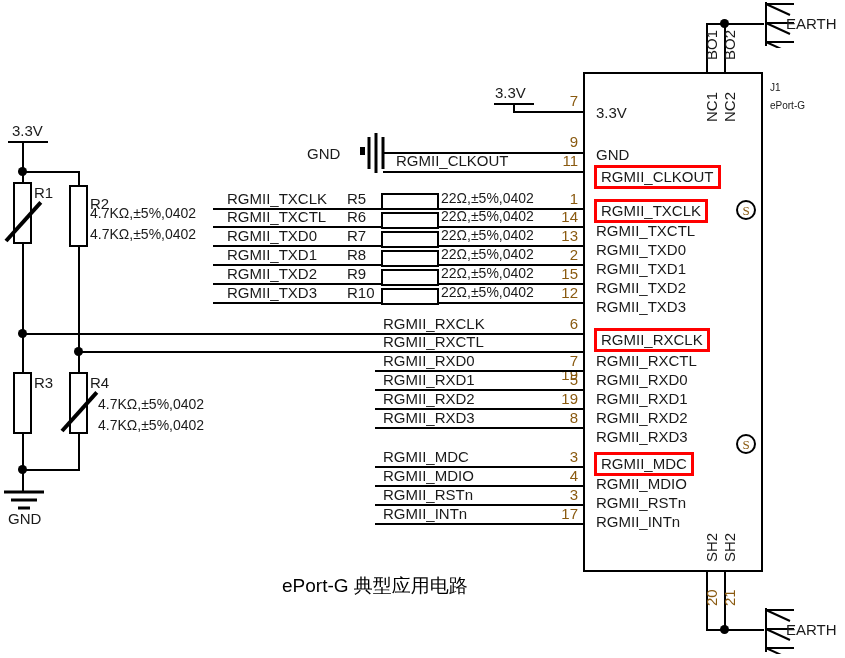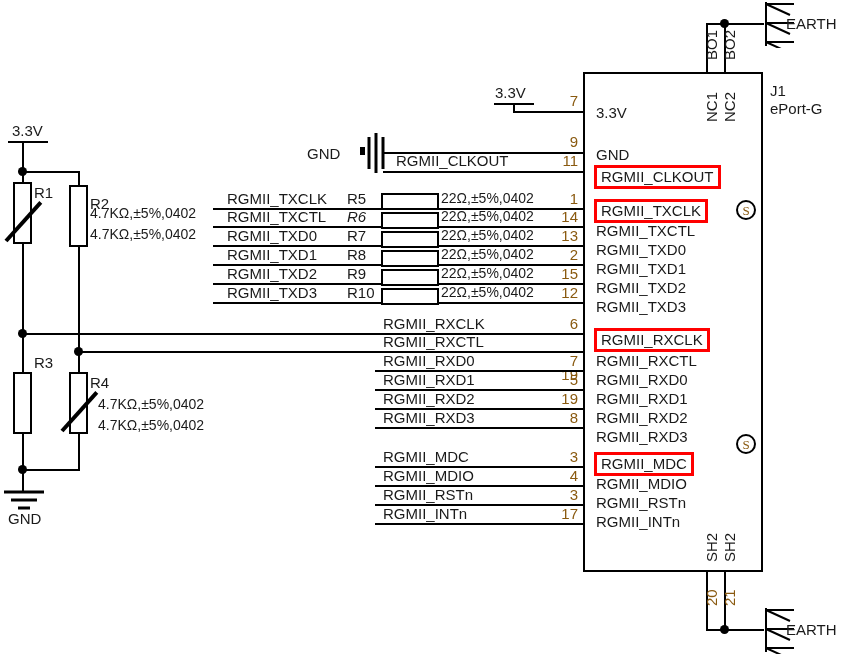--- a/index.html
+++ b/index.html
@@ -139,21 +139,21 @@
     background: #ffffff;
   }
   .caption {
     position: absolute;
     font-size: 19px;
     color: #000000;
     white-space: nowrap;
   }
   .title-label {
     position: absolute;
-    font-size: 15px;
+    font-size: 10px;
     color: #1a1a1a;
     white-space: nowrap;
   }
 </style>
 </head>
 <body>
 
 <div id="root">
 
   <div class="wire wire-v" style="left:706px; top:23px; height:72px;"></div>
@@ -258,21 +258,21 @@
   <div class="refdes" style="left:90px; top:195px;">R2</div>
   <div class="valtext" style="left:90px; top:205px;">4.7KΩ,±5%,0402</div>
   <div class="valtext" style="left:90px; top:226px;">4.7KΩ,±5%,0402</div>
   <div class="wire wire-v" style="left:78px; top:247px; height:104px;"></div>
 
   <div class="junction" style="left:18px; top:329px;"></div>
   <div class="junction" style="left:74px; top:347px;"></div>
 
   <div class="wire wire-v" style="left:22px; top:333px; height:39px;"></div>
   <div class="res-vert" style="left:13px; top:372px; width:19px; height:62px;"></div>
-  <div class="refdes" style="left:34px; top:354px;">R3</div>
+  <div class="refdes" style="left:34px; top:374px;">R3</div>
   <div class="wire wire-v" style="left:22px; top:434px; height:36px;"></div>
 
   <div class="wire wire-v" style="left:78px; top:351px; height:21px;"></div>
   <div class="res-vert" style="left:69px; top:372px; width:19px; height:62px;"></div>
   <div class="var-slash" style="left:62px; top:429px; width:52px; transform: rotate(-48deg);"></div>
   <div class="refdes" style="left:90px; top:374px;">R4</div>
   <div class="valtext" style="left:98px; top:396px;">4.7KΩ,±5%,0402</div>
   <div class="valtext" style="left:98px; top:417px;">4.7KΩ,±5%,0402</div>
   <div class="wire wire-v" style="left:78px; top:434px; height:36px;"></div>
 
@@ -292,21 +292,21 @@
   <div class="wire wire-h" style="left:439px; top:208px; width:144px;"></div>
   <div class="netlabel" style="left:227px; top:190px;">RGMII_TXCLK</div>
   <div class="refdes" style="left:347px; top:190px;">R5</div>
   <div class="valtext" style="left:441px; top:190px;">22Ω,±5%,0402</div>
   <div class="pinnum" style="left:538px; top:190px; width:40px;">1</div>
 
   <div class="wire wire-h" style="left:213px; top:226px; width:168px;"></div>
   <div class="res-box" style="left:381px; top:212px; width:58px; height:17px;"></div>
   <div class="wire wire-h" style="left:439px; top:226px; width:144px;"></div>
   <div class="netlabel" style="left:227px; top:208px;">RGMII_TXCTL</div>
-  <div class="refdes" style="left:347px; top:208px;font-style:italic;">R6</div>
+  <div class="refdes" style="left:347px; top:208px;">R6</div>
   <div class="valtext" style="left:441px; top:208px;">22Ω,±5%,0402</div>
   <div class="pinnum" style="left:538px; top:208px; width:40px;">14</div>
 
   <div class="wire wire-h" style="left:213px; top:245px; width:168px;"></div>
   <div class="res-box" style="left:381px; top:231px; width:58px; height:17px;"></div>
   <div class="wire wire-h" style="left:439px; top:245px; width:144px;"></div>
   <div class="netlabel" style="left:227px; top:227px;">RGMII_TXD0</div>
   <div class="refdes" style="left:347px; top:227px;">R7</div>
   <div class="valtext" style="left:441px; top:227px;">22Ω,±5%,0402</div>
   <div class="pinnum" style="left:538px; top:227px; width:40px;">13</div>
@@ -368,14 +368,15 @@
   <div class="pinnum" style="left:538px; top:467px; width:40px;">4</div>
 
   <div class="wire wire-h" style="left:375px; top:504px; width:208px;"></div>
   <div class="netlabel" style="left:383px; top:486px;">RGMII_RSTn</div>
   <div class="pinnum" style="left:538px; top:486px; width:40px;">3</div>
 
   <div class="wire wire-h" style="left:375px; top:523px; width:208px;"></div>
   <div class="netlabel" style="left:383px; top:505px;">RGMII_INTn</div>
   <div class="pinnum" style="left:538px; top:505px; width:40px;">17</div>
 
+  <div class="caption" style="left:282px; top:573px;">ePort-G 典型应用电路</div>
 
 </div>
 
 </body></html>

